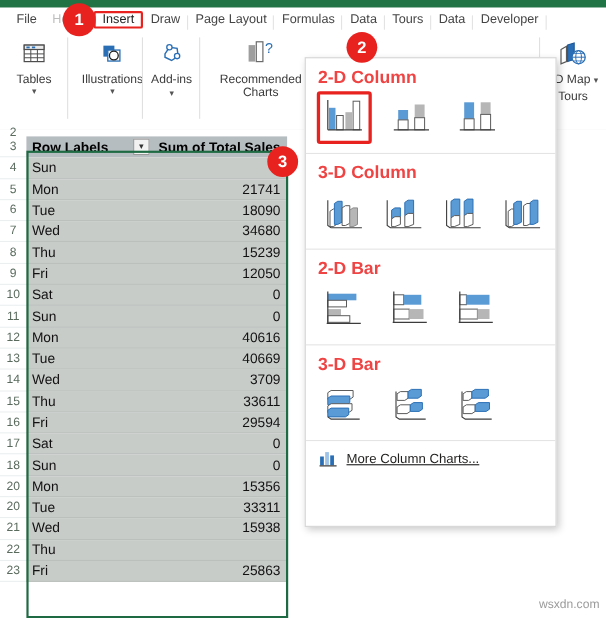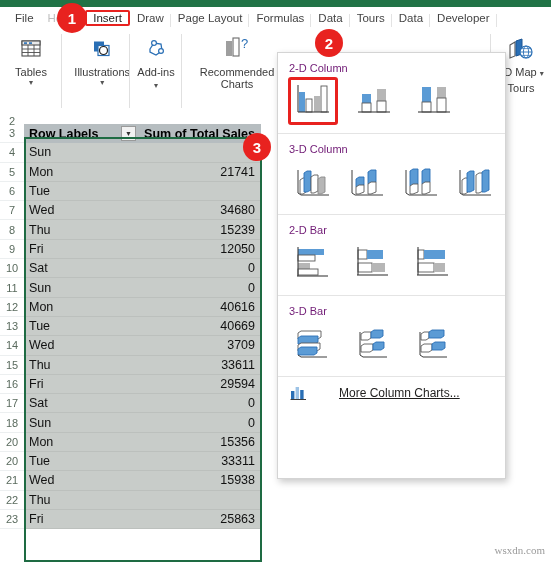--- a/index.html
+++ b/index.html
@@ -50,30 +50,30 @@
   .pvt-head .lab{flex:0 0 92px;padding-left:5px;font-size:12.5px;color:#000;}
   .pvt-head .filter{width:13px;height:13px;background:#f2f2f2;border:1px solid #9a9a9a;
     display:flex;align-items:center;justify-content:center;font-size:7px;color:#333;margin-right:3px;}
   .pvt-head .val{flex:1;text-align:right;padding-right:6px;font-size:12.5px;color:#000;}
   .greenbox{position:absolute;left:24px;top:19px;width:238px;height:425px;
     border:2px solid #1e6b43;box-sizing:border-box;pointer-events:none;}
   
   .gallery{position:absolute;left:277px;top:52px;width:227px;height:425px;
     background:#fff;border:1px solid #d4d4d4;box-shadow:2px 3px 7px rgba(0,0,0,.22);z-index:30;}
   .gal-sec{padding:5px 0 0 10px;}
-  .gal-title{font-size:11px;font-weight:normal;color:#701a75;padding:4px 0 3px 1px;}
+  .gal-title{font-size:16px;font-weight:bold;color:#ef4444;padding:4px 0 3px 1px;}
   .gal-items{display:flex;gap:10px;padding-bottom:4px;}
   .gal-item{width:50px;height:48px;display:flex;align-items:center;justify-content:center;}
   .gal-item.sel{border:3px solid #e8221f;border-radius:3px;box-sizing:border-box;}
   .gal-div{height:1px;background:#e4e4e4;margin:4px 0 0 0;}
   .gal-more{display:flex;align-items:center;gap:8px;padding:8px 0 6px 12px;}
   .gal-more .txt{font-size:12px;color:#201f1e;}
-  .gal-more .txt u{text-decoration:underline;margin-left:24px;}
+  .gal-more .txt u{text-decoration:underline;}
   .wm{position:absolute;right:6px;bottom:6px;font-size:11px;color:#9b9b9b;
-      font-family:Liberation Serif, serif;}
+      font-family:Liberation Sans, sans-serif;}
   svg{display:block;}
 </style>
 </head>
 <body>
 
 <div class="titlebar"></div>
 
 <div class="tabstrip">
   <div class="tabs">
     <div class="tab">File</div>
@@ -256,20 +256,21 @@
     <div class="pvt-row">
         <div class="lab">Sun</div>
         <div class="val">0</div>
       </div>
     <div class="pvt-row">
         <div class="lab">Mon</div>
         <div class="val">21741</div>
       </div>
     <div class="pvt-row">
         <div class="lab">Tue</div>
+        <div class="val">18090</div>
       </div>
     <div class="pvt-row">
         <div class="lab">Wed</div>
         <div class="val">34680</div>
       </div>
     <div class="pvt-row">
         <div class="lab">Thu</div>
         <div class="val">15239</div>
       </div>
     <div class="pvt-row">

